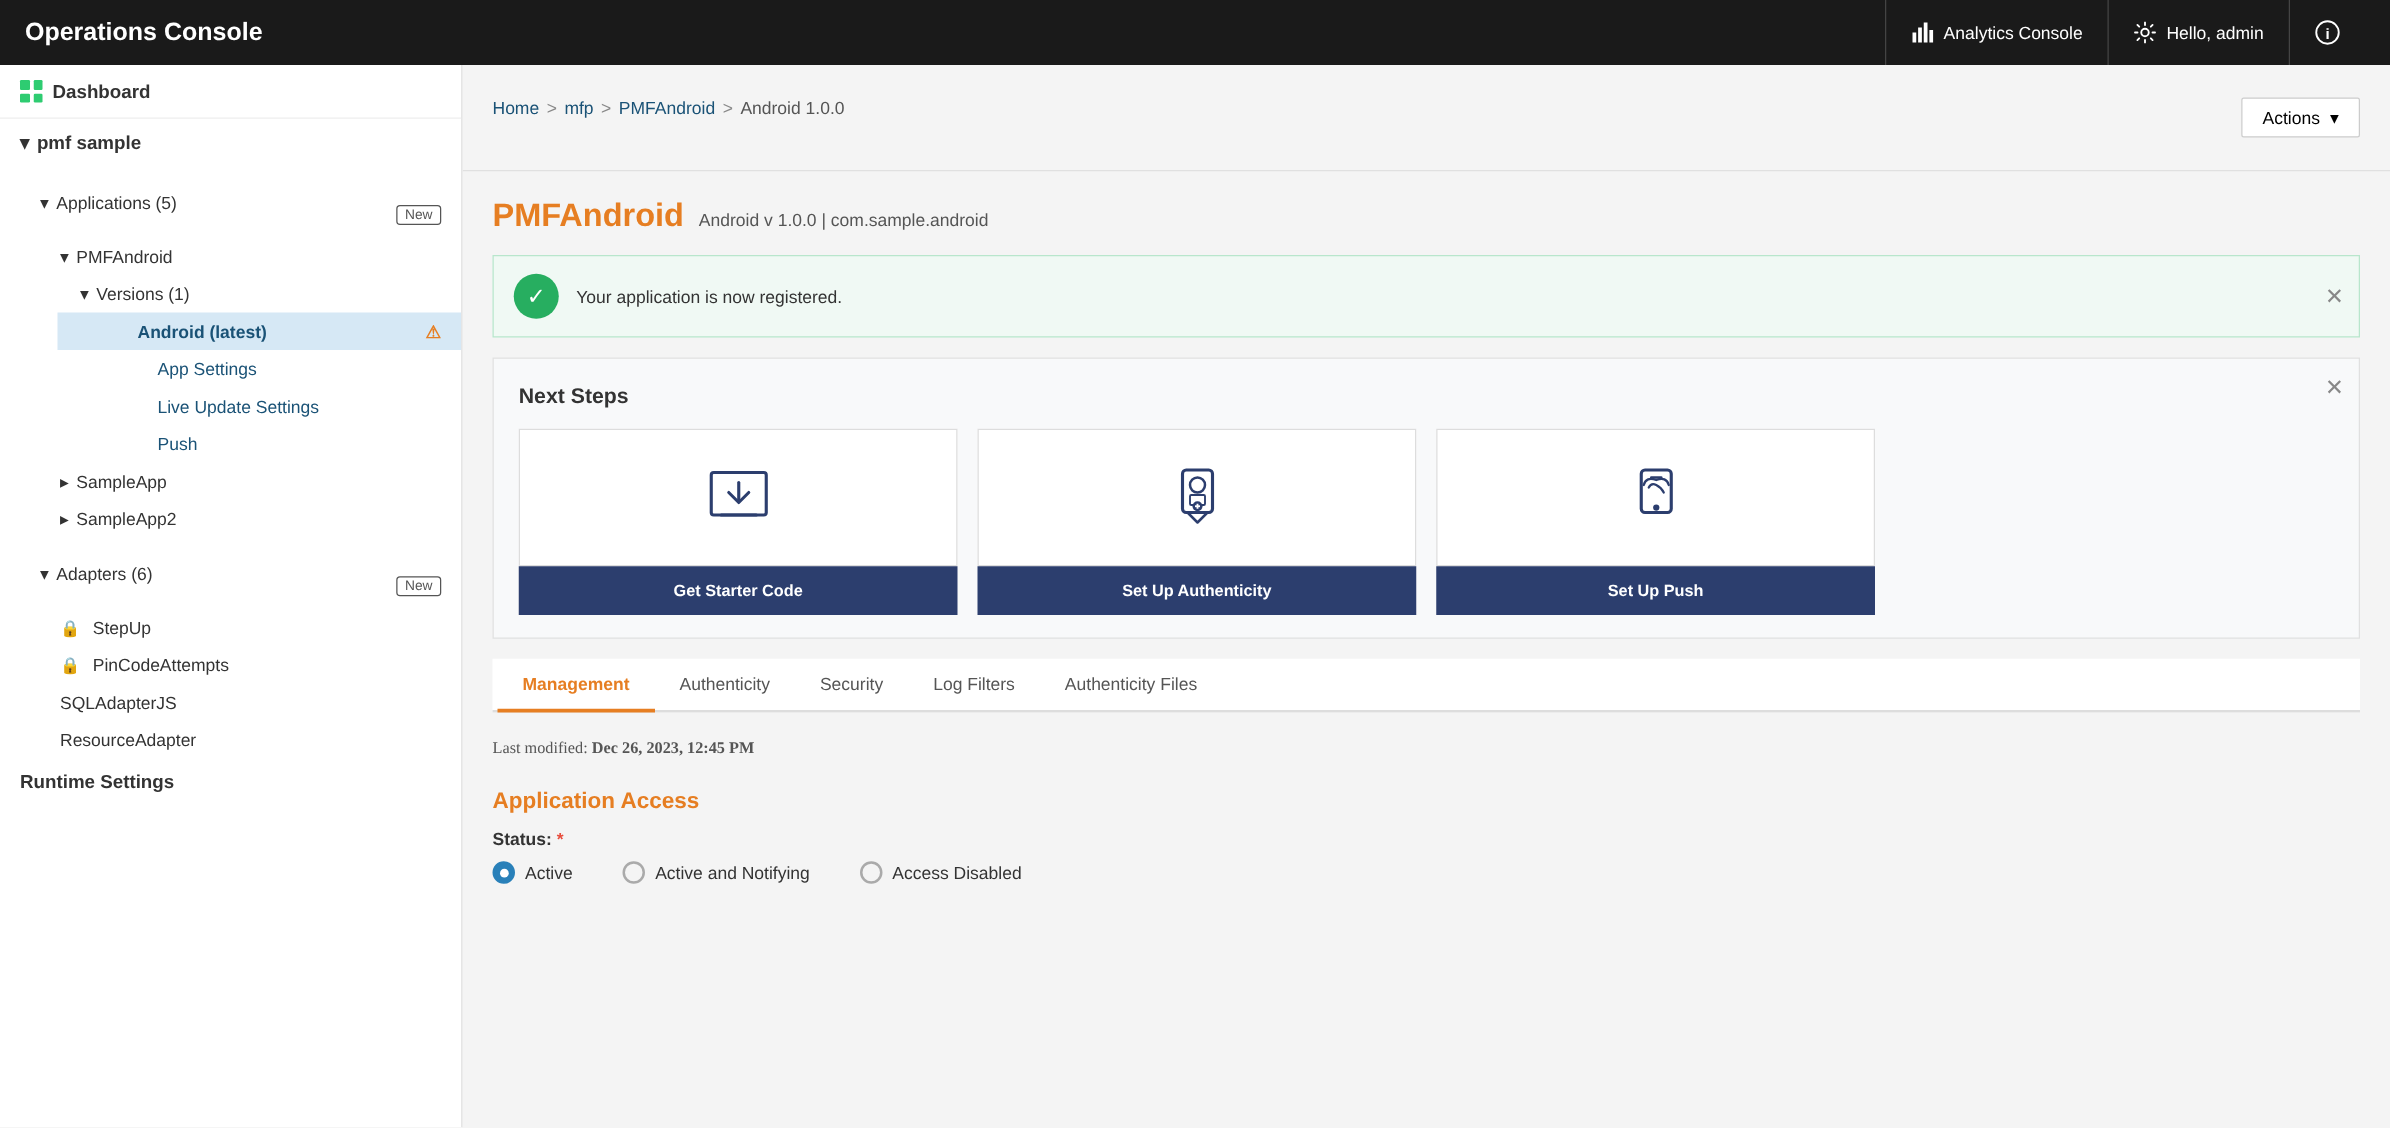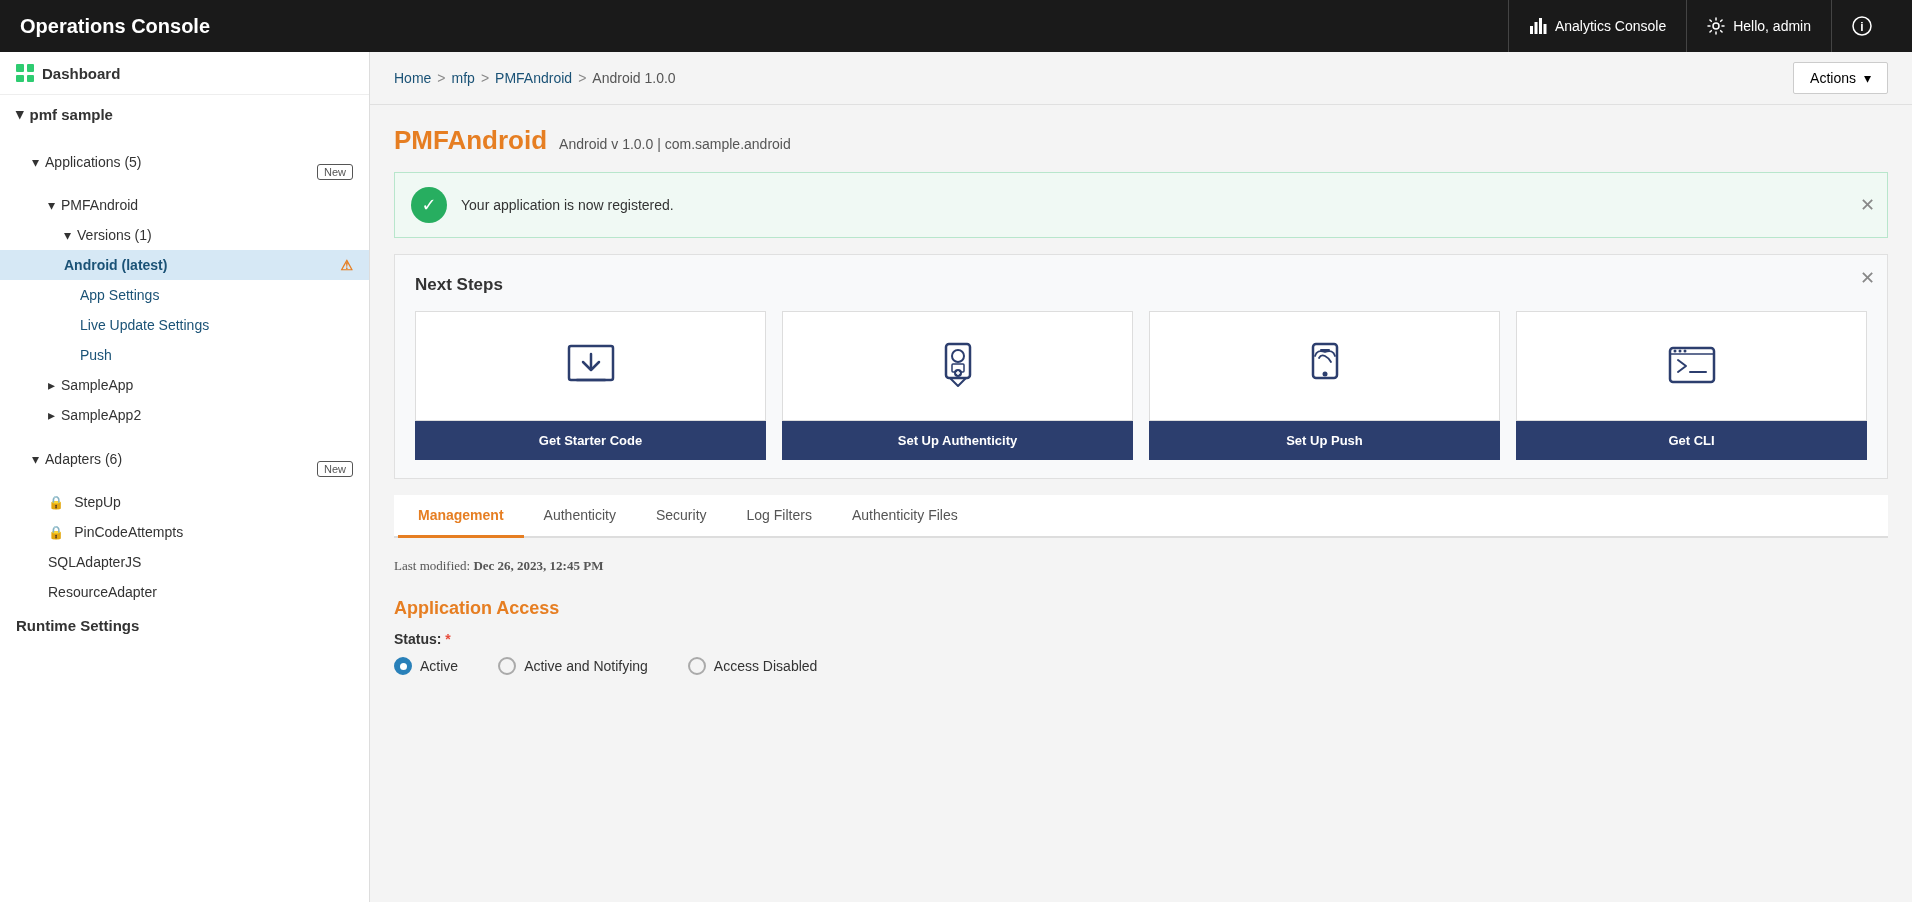--- a/index.html
+++ b/index.html
@@ -94,20 +94,21 @@
     .chevron-down::after { content: '▾'; }
     .chevron-right::after { content: '▸'; }
 
     .sidebar-link {
       padding: 7px 0 7px 64px;
       cursor: pointer;
       color: #1a5276;
       font-size: 14px;
       display: flex;
       align-items: center;
+      margin-left: 46px;
     }
     .sidebar-link.active { background: #d6e8f5; font-weight: 600; }
 
     .sidebar-app-item {
       padding: 7px 16px 7px 48px;
       cursor: pointer;
       display: flex;
       align-items: center;
       gap: 6px;
       font-size: 14px;
@@ -121,23 +122,23 @@
     .content {
       flex: 1;
       overflow-y: auto;
       background: #f4f4f4;
       padding: 0;
     }
 
     
     .top-bar {
       background: #f4f4f4;
-      padding: 10px 24px;
-      display: flex;
-      align-items: center;
+      padding: 26px 24px;
+      display: flex;
+      align-items: flex-start;
       justify-content: space-between;
       border-bottom: 1px solid #e0e0e0;
     }
     .breadcrumb { display: flex; align-items: center; gap: 6px; color: #1a5276; font-size: 14px; }
     .breadcrumb a { color: #1a5276; text-decoration: none; cursor: pointer; }
     .breadcrumb-sep { color: #888; }
     .breadcrumb-current { color: #555; }
 
     .actions-btn {
       background: #fff;
@@ -565,34 +566,20 @@
                 <rect x="18" y="8" width="24" height="34" rx="3" stroke="#2c3e6e" stroke-width="2.5" fill="none"></rect>
                 <circle cx="30" cy="38" r="2.5" fill="#2c3e6e"></circle>
                 <line x1="26" y1="14" x2="34" y2="14" stroke="#2c3e6e" stroke-width="2" stroke-linecap="round"></line>
                 <path d="M24 22 Q26 18 30 20 Q34 22 36 26" stroke="#2c3e6e" stroke-width="1.8" stroke-linecap="round" fill="none"></path>
                 <path d="M20 20 Q22 13 30 16 Q38 13 40 20" stroke="#2c3e6e" stroke-width="1.8" stroke-linecap="round" fill="none"></path>
               </svg>
             </div>
             <div class="next-step-btn">Set Up Push</div>
           </div>
 
-          <div class="next-step-item">
-            <div class="next-step-icon-box">
-              <svg width="60" height="60" viewBox="0 0 60 60" fill="none">
-                <rect x="8" y="12" width="44" height="34" rx="3" stroke="#2c3e6e" stroke-width="2.5" fill="none"></rect>
-                <polyline points="16,24 24,30 16,36" stroke="#2c3e6e" stroke-width="2" stroke-linecap="round" stroke-linejoin="round" fill="none"></polyline>
-                <line x1="28" y1="36" x2="44" y2="36" stroke="#2c3e6e" stroke-width="2" stroke-linecap="round"></line>
-                <line x1="8" y1="18" x2="52" y2="18" stroke="#2c3e6e" stroke-width="1.5"></line>
-                <circle cx="13" cy="15" r="1.5" fill="#2c3e6e"></circle>
-                <circle cx="18" cy="15" r="1.5" fill="#2c3e6e"></circle>
-                <circle cx="23" cy="15" r="1.5" fill="#2c3e6e"></circle>
-              </svg>
-            </div>
-            <div class="next-step-btn">Get CLI</div>
-          </div>
 
         </div>
       </div>
 
       <div class="tabs-bar">
         <div class="tab active">Management</div>
         <div class="tab">Authenticity</div>
         <div class="tab">Security</div>
         <div class="tab">Log Filters</div>
         <div class="tab">Authenticity Files</div>

